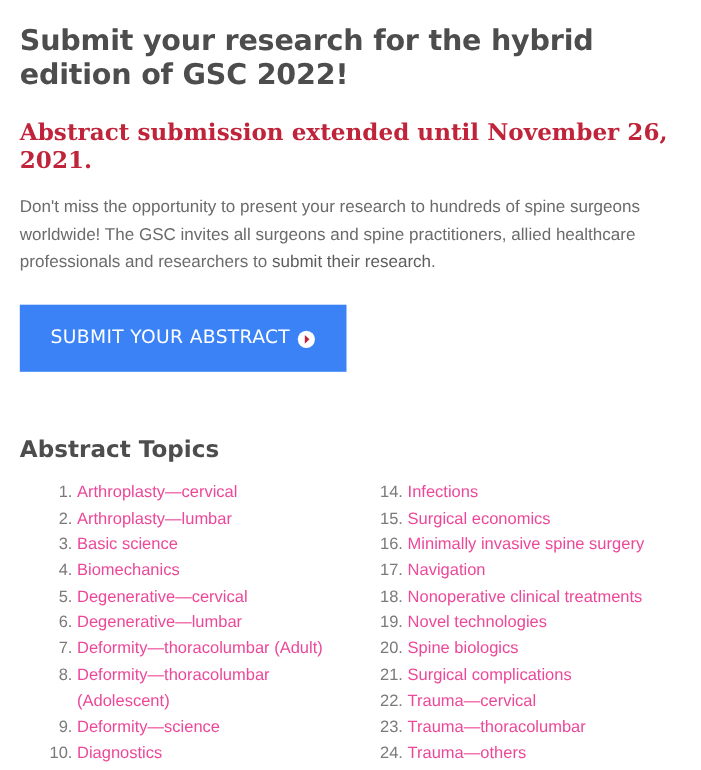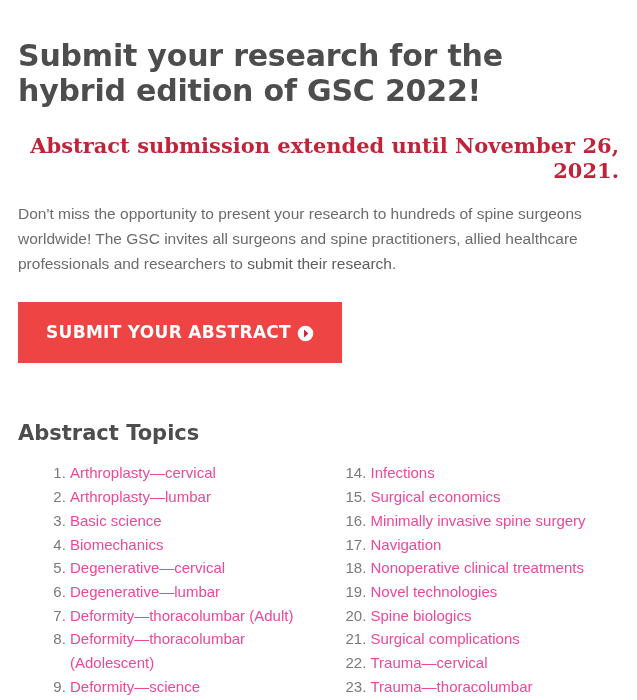--- a/index.html
+++ b/index.html
@@ -14,61 +14,60 @@
     color: #5a5a5a;
     overflow: hidden;
   }
   .page {
     padding: 14px 18px 0 18px;
     box-sizing: border-box;
     width: 637px;
   }
   .headline {
     font-family: "DejaVu Sans", sans-serif;
-    font-size: 30px;
+    font-size: 26px;
     font-weight: bold;
     line-height: 1.18;
     color: #4d4d4d;
     letter-spacing: -0.2px;
-    margin: 24px 0 0 0;
+    margin: 8px 0 0 0;
   }
   .subhead {
     font-family: "DejaVu Serif", serif;
     font-size: 21px;
     font-weight: bold;
     color: #c0243a;
     margin: 24px 0 0 0;
     line-height: 1.2;
-    text-align: right;
   }
   .body-text {
     font-family: "Liberation Sans", sans-serif;
     font-size: 15.5px;
     line-height: 1.62;
     color: #6b6b6b;
     margin: 18px 0 0 0;
     max-width: 590px;
   }
   .body-text b {
     color: #5d5d5d;
     font-weight: normal;
   }
   .cta-wrap {
     margin-top: 26px;
   }
   .cta {
     display: inline-flex;
     align-items: flex-start;
     gap: 2px;
-    background: #ef4444;
+    background: #3b82f6;
     color: #ffffff;
     border: none;
     font-family: "DejaVu Sans", sans-serif;
     font-size: 17px;
-    font-weight: bold;
+    font-weight: normal;
     letter-spacing: 0.3px;
     padding: 22px 28px;
     cursor: pointer;
     line-height: 1;
   }
   .cta .arrow-icon {
     display: inline-block;
     width: 17px;
     height: 17px;
     margin-left: 4px;

